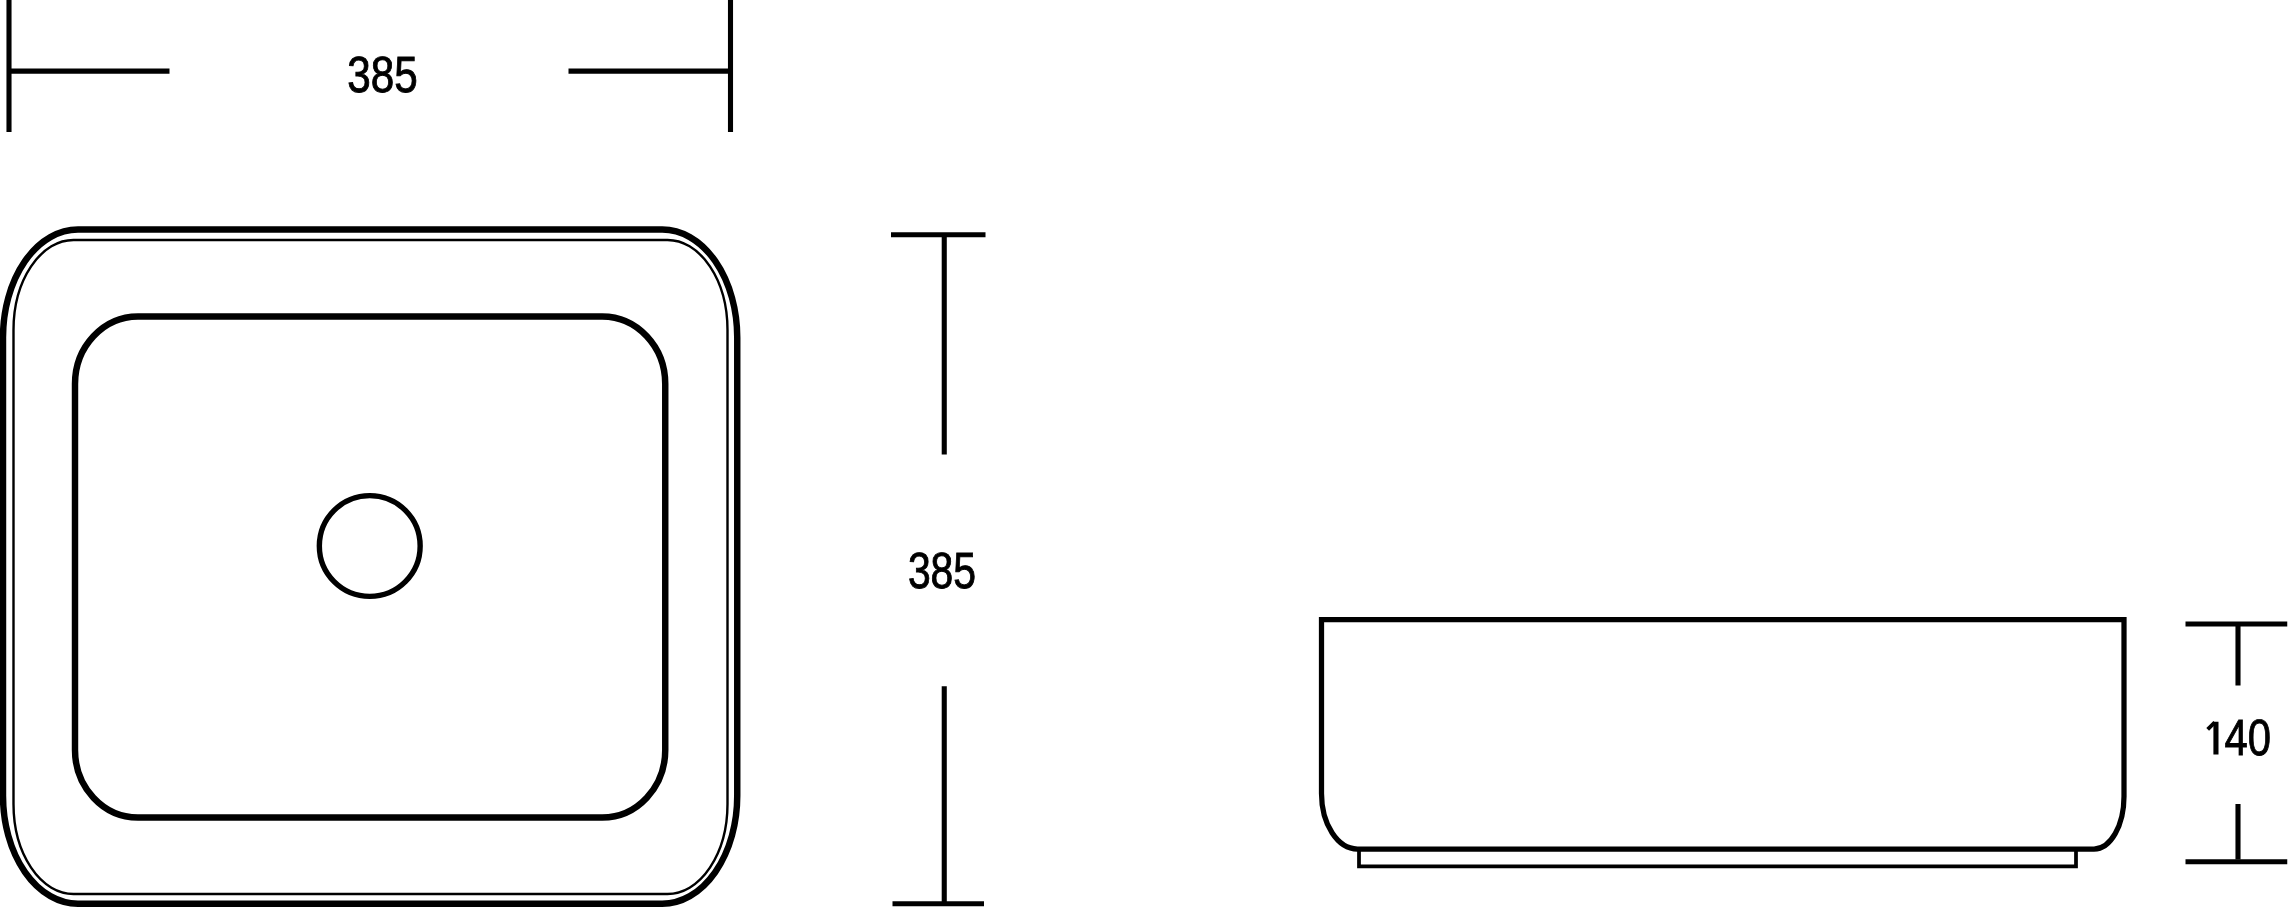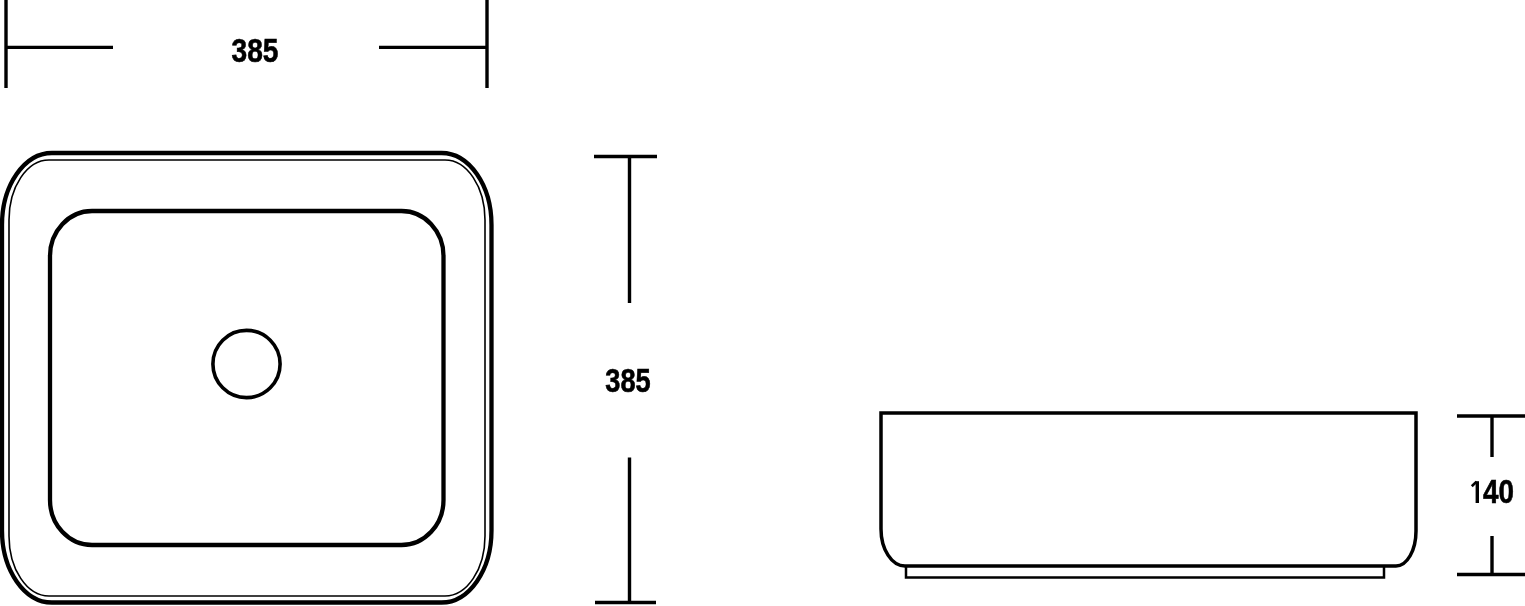--- a/index.html
+++ b/index.html
@@ -1,16 +1,16 @@
 <!DOCTYPE html>
 <html><head>
 <meta charset="utf-8">
 <style>
   html,body{margin:0;padding:0;background:#ffffff;}
-  #page{width:1525px;height:606px;position:relative;overflow:hidden;font-weight:bold;}
+  #page{width:1525px;height:606px;position:relative;overflow:hidden;}
   svg{display:block;}
   text{font-family:"Liberation Sans",sans-serif;fill:#000;stroke:#000;stroke-width:0.6px;}
 </style>
 </head>
 <body>
 <div id="page">
 <svg width="1525" height="606" viewBox="0 0 1525 606" fill="none" stroke="none">
 
   <path d="M 52,153 H 441.5 A 50 72 0 0 1 491.5,225 V 530.5 A 50 72 0 0 1 441.5,602.5 H 52 A 50 72 0 0 1 2,530.5 V 225 A 50 72 0 0 1 52,153 Z" stroke="#000" stroke-width="4.3"></path>
   <path d="M 49,160 H 445 A 40 60 0 0 1 485,220 V 536 A 40 60 0 0 1 445,596 H 49 A 40 60 0 0 1 9,536 V 220 A 40 60 0 0 1 49,160 Z" stroke="#000" stroke-width="1.6"></path>

